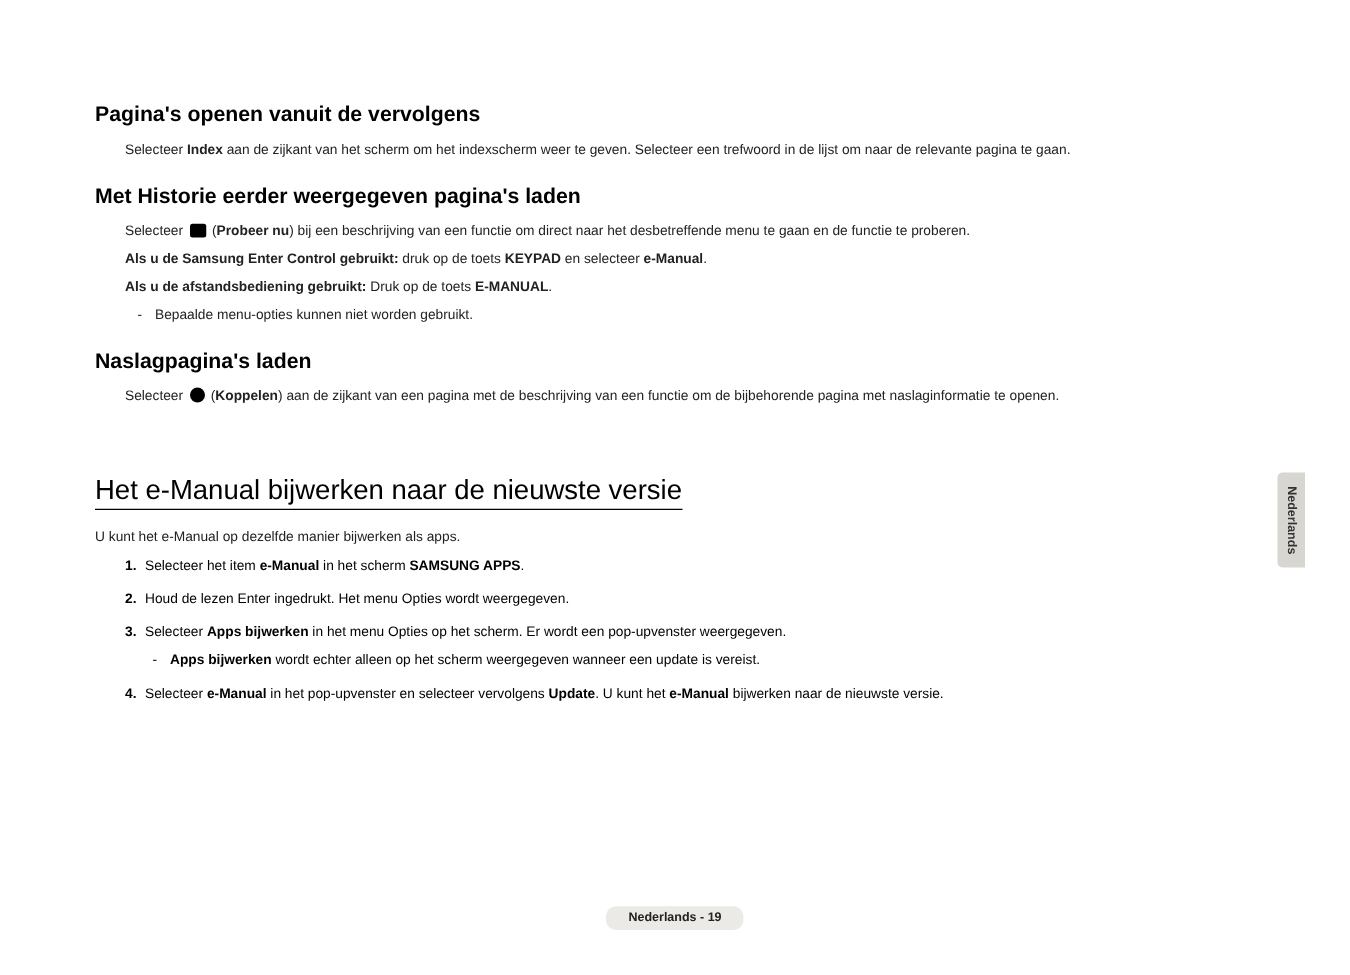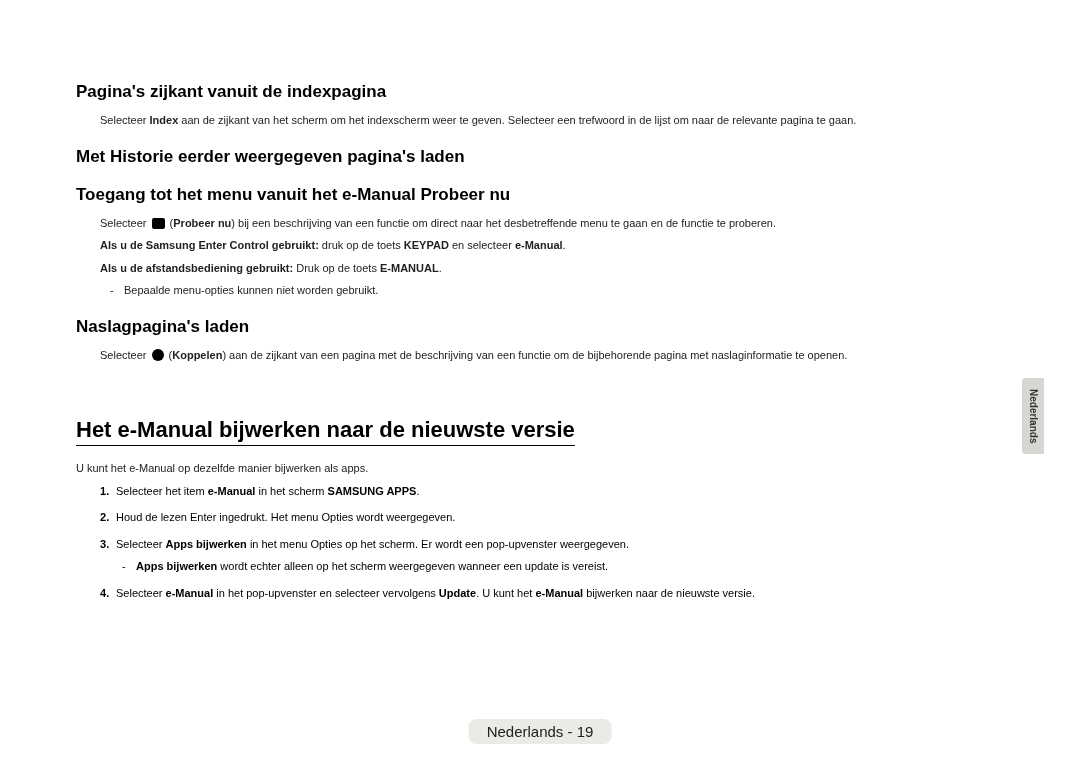--- a/index.html
+++ b/index.html
@@ -16,21 +16,21 @@
   }
   h2 {
     font-size: 17px;
     font-weight: 600;
     margin-bottom: 10px;
     margin-top: 18px;
   }
   h2:first-child { margin-top: 0; }
   h1 {
     font-size: 22px;
-    font-weight: 700;
+    font-weight: 400;
     margin-top: 26px;
     margin-bottom: 2px;
     display: inline-block;
     border-bottom: 1px solid #000;
     padding-bottom: 2px;
   }
   p {
     font-size: 11px;
     line-height: 1.5;
     margin-bottom: 6px;
@@ -111,42 +111,41 @@
     writing-mode: vertical-rl;
     font-size: 10px;
     font-weight: 700;
     color: #333;
   }
   .footer {
     position: absolute;
     bottom: 36px;
     left: 50%;
     transform: translateX(-50%);
-    font-size: 15px;
-    font-weight: 400;
+    font-size: 10px;
+    font-weight: 700;
     background: #eceae6;
     border-radius: 8px;
     padding: 4px 18px;
     color: #222;
   }
   .h1wrap { margin-top: 28px; margin-bottom: 12px;}
 </style>
 </head>
 <body>
 
 <div class="page">
 
-  <h2>Pagina's zijkant vanuit de indexpagina</h2>
+  <h2>Pagina's openen vanuit de vervolgens</h2>
   <p class="indent">
     <span>Selecteer </span><b>Index</b><span> aan de zijkant van het scherm om het indexscherm weer te geven. Selecteer een trefwoord in de lijst om naar de relevante pagina te gaan.</span>
   </p>
 
   <h2>Met Historie eerder weergegeven pagina's laden</h2>
 
-  <h2>Toegang tot het menu vanuit het e-Manual Probeer nu</h2>
   <p class="indent">
     <span>Selecteer </span><span class="tryicon"></span><span> (</span><b>Probeer nu</b><span>) bij een beschrijving van een functie om direct naar het desbetreffende menu te gaan en de functie te proberen.</span>
   </p>
   <p class="indent">
     <b>Als u de Samsung Enter Control gebruikt:</b><span> druk op de toets </span><b>KEYPAD</b><span> en selecteer </span><b>e-Manual</b><span>.</span>
   </p>
   <p class="indent">
     <b>Als u de afstandsbediening gebruikt:</b><span> Druk op de toets </span><b>E-MANUAL</b><span>.</span>
   </p>
   <p class="bullet-indent">Bepaalde menu-opties kunnen niet worden gebruikt.</p>

